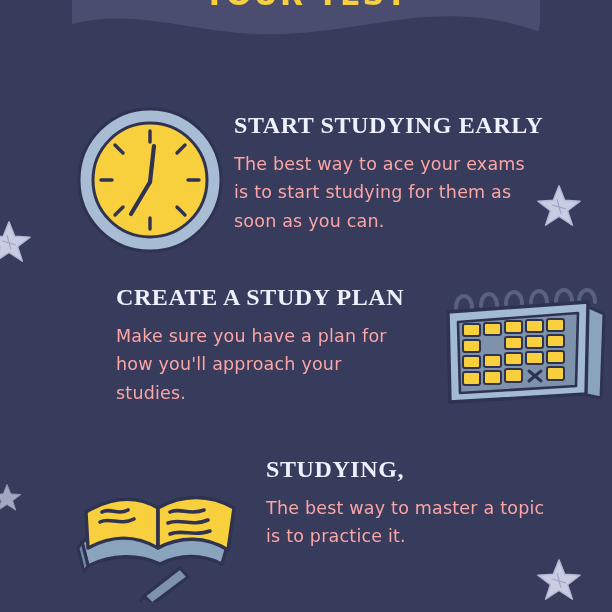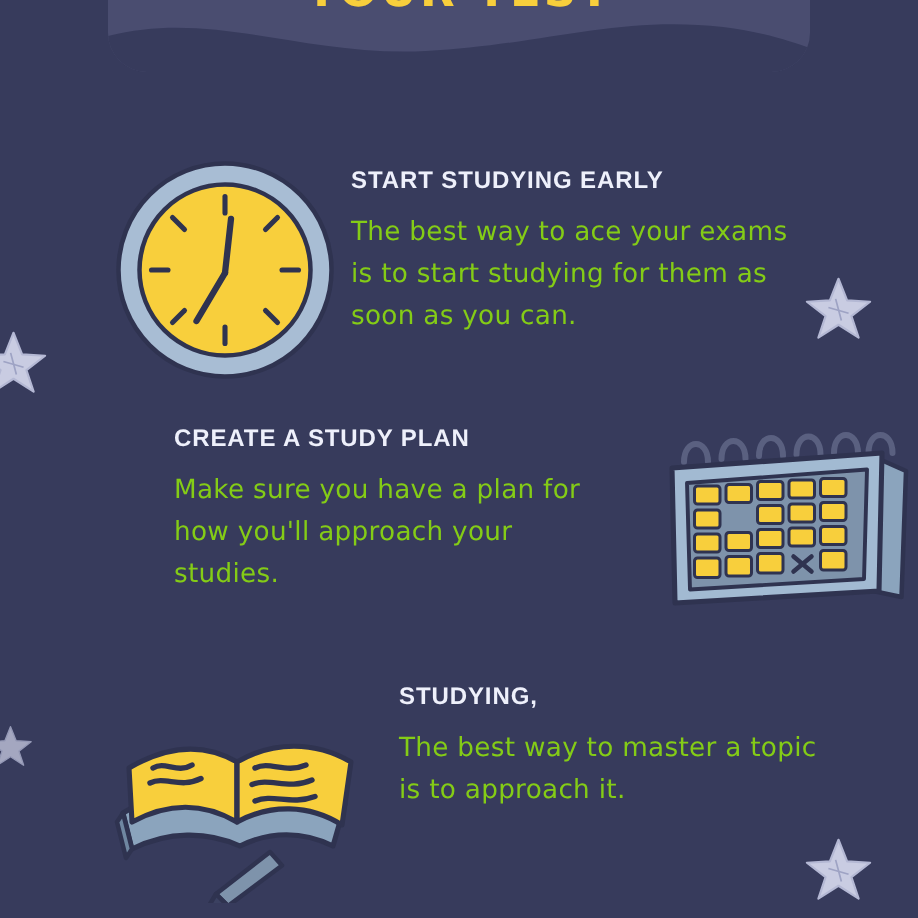--- a/index.html
+++ b/index.html
@@ -56,30 +56,30 @@
   }
   .art {
     flex: none;
     position: relative;
   }
   .copy {
     flex: none;
   }
   .heading {
     color: #eef0fb;
-    font-family: Liberation Sans, sans-serif;
+    font-family: Liberation Serif, serif;
     font-weight: bold;
-    font-size: 16px;
+    font-size: 24px;
     letter-spacing: 0.6px;
     line-height: 1.16;
     margin: 0 0 10px 0;
     white-space: nowrap;
   }
   .body-text {
-    color: #84cc16;
+    color: #fca5a5;
     font-family: "DejaVu Sans", sans-serif;
     font-weight: normal;
     font-size: 17.5px;
     line-height: 1.62;
     letter-spacing: 0.2px;
     margin: 0;
   }
 
   
   #section-start-early {
@@ -237,21 +237,21 @@
 
       <g>
         <path d="M82,146 L118,118 L126,127 L90,154 Z" fill="#7e93ab" stroke="#2f3350" stroke-width="3" stroke-linejoin="round"></path>
         <path d="M82,146 L90,154 L76,156 Z" fill="#3b4161" stroke="#2f3350" stroke-width="3" stroke-linejoin="round"></path>
       </g>
     </svg>
   </div>
 
   <div class="copy">
     <h2 class="heading"><span>STUDYING,</span><br></h2>
-    <p class="body-text">The best way to master a topic is to approach it.</p>
+    <p class="body-text">The best way to master a topic is to practice it.</p>
   </div>
 </div>
 
 <svg class="star" id="star-right-top" viewBox="0 0 48 48">
   <path d="M24,4 L30,19 L46,20 L33,30 L38,45 L24,36 L10,45 L15,30 L2,20 L18,19 Z" fill="#c9cce2" stroke="#b4b8d4" stroke-width="1.5" stroke-linejoin="round"></path>
   <g stroke="#9ea3c4" stroke-width="1.2">
     <line x1="17" y1="24" x2="31" y2="28"></line>
     <line x1="22" y1="18" x2="26" y2="33"></line>
   </g>
 </svg>

